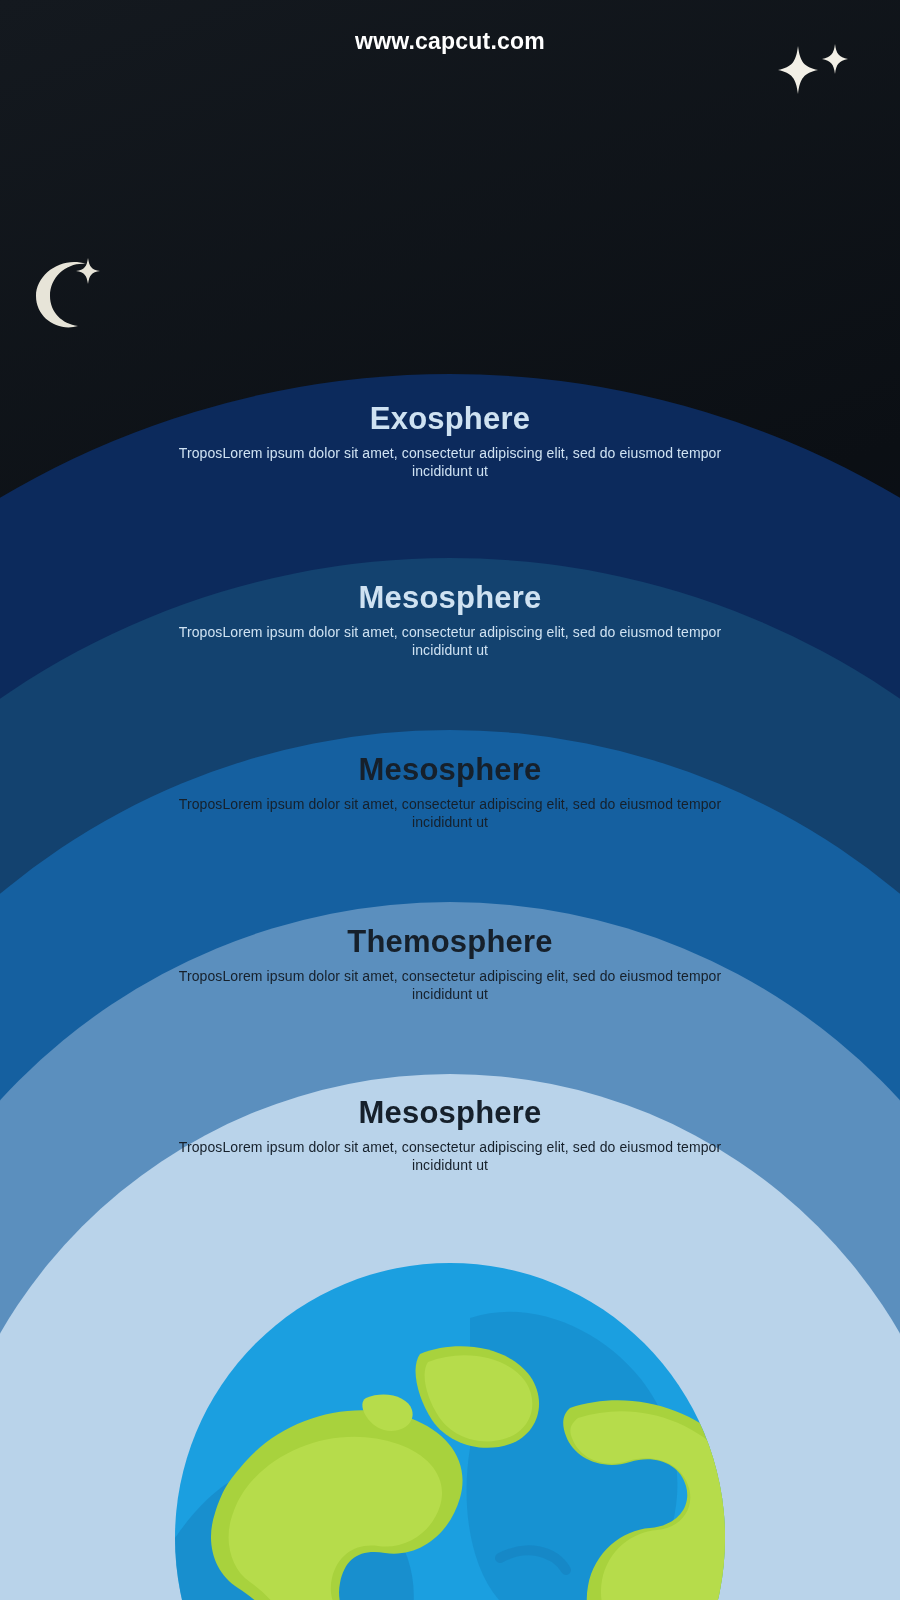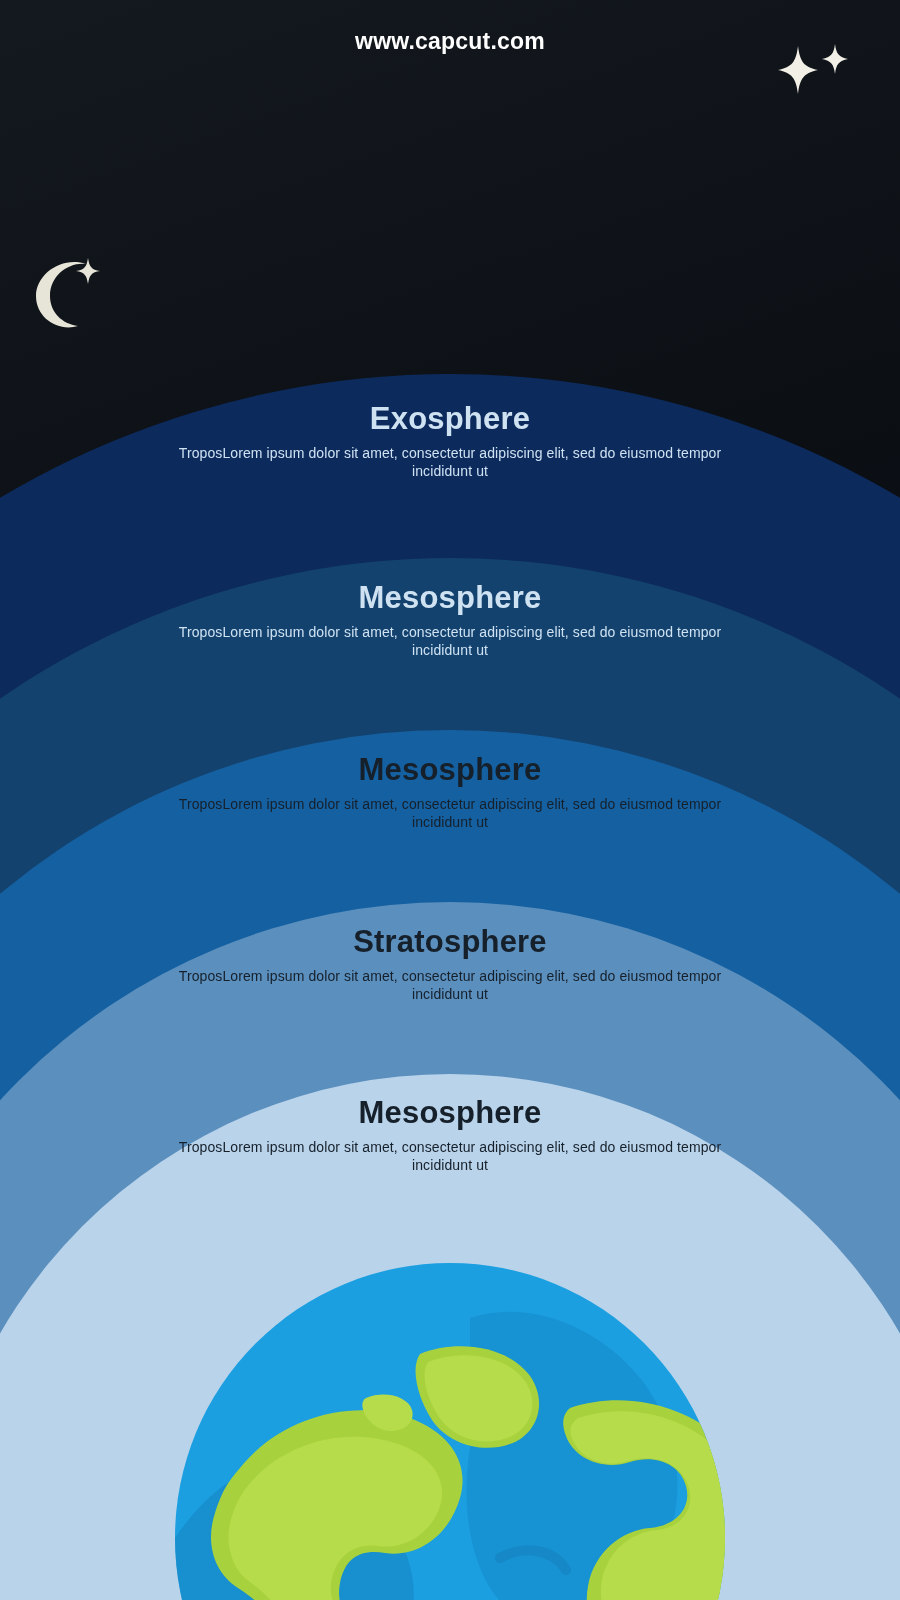--- a/index.html
+++ b/index.html
@@ -148,21 +148,21 @@
     <div class="layer-title">Mesosphere</div>
     <div class="layer-desc">TroposLorem ipsum dolor sit amet, consectetur adipiscing elit, sed do eiusmod tempor incididunt ut</div>
   </div>
 
   <div class="layer-block lb-meso dark-txt">
     <div class="layer-title">Mesosphere</div>
     <div class="layer-desc">TroposLorem ipsum dolor sit amet, consectetur adipiscing elit, sed do eiusmod tempor incididunt ut</div>
   </div>
 
   <div class="layer-block lb-strato dark-txt">
-    <div class="layer-title">Stratosphere</div>
+    <div class="layer-title">Themosphere</div>
     <div class="layer-desc">TroposLorem ipsum dolor sit amet, consectetur adipiscing elit, sed do eiusmod tempor incididunt ut</div>
   </div>
 
   <div class="layer-block lb-tropo dark-txt">
     <div class="layer-title">Mesosphere</div>
     <div class="layer-desc">TroposLorem ipsum dolor sit amet, consectetur adipiscing elit, sed do eiusmod tempor incididunt ut</div>
   </div>
 
   <div class="earth-wrap">
     <svg width="560" height="560" viewBox="0 0 560 560">

